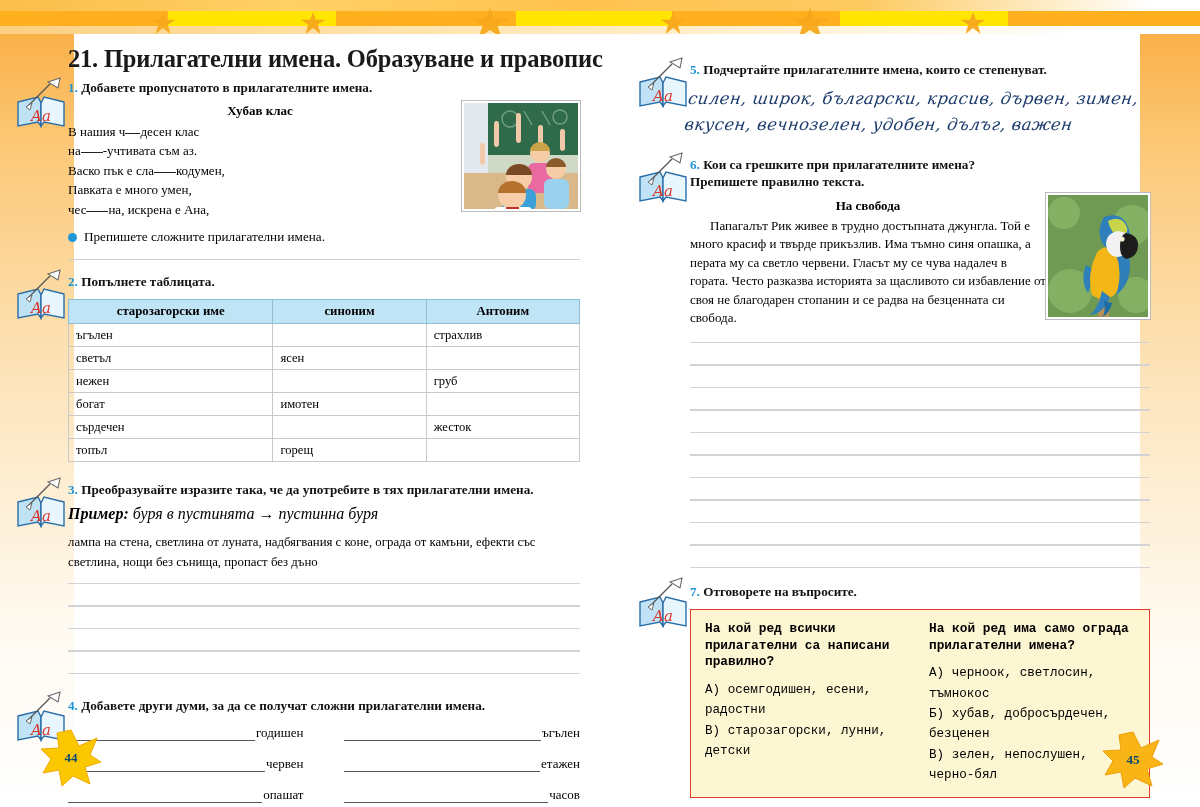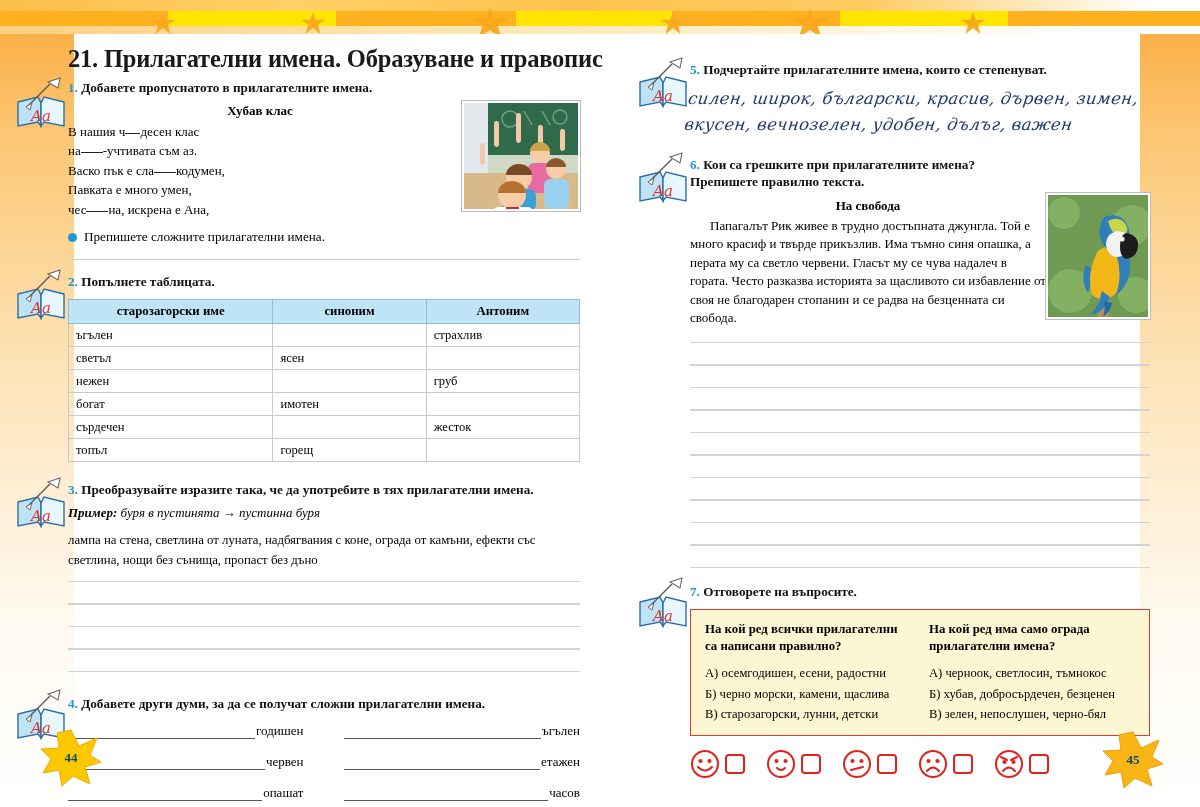--- a/index.html
+++ b/index.html
@@ -73,21 +73,21 @@
   table.tbl { border-collapse:collapse; width:100%; font-size:12.6px; margin-top:8px; }
   table.tbl th {
     background:#bfe4f5; border:1px solid #8fbfd4; padding:4px 6px;
     font-weight:bold; font-size:12.8px; text-align:center;
   }
   table.tbl td { border:1px solid #c9c9c9; padding:3.5px 7px; height:21px; }
   table.tbl td.c1 { width:40%; }
   table.tbl td.c2 { width:30%; }
   table.tbl td.c3 { width:30%; }
 
-  .example { font-size:13px; margin-top:6px; }
+  .example { font-size:16px; margin-top:6px; }
   .example b { font-style:italic; }
   .example i { font-style:italic; }
   .plain { font-size:12.8px; line-height:1.55; margin-top:10px; }
 
   .rules { margin-top:10px; }
   .rule { height:1.5px; background:#d3d3d7; margin-bottom:21px; }
   .rule:last-child { margin-bottom:0; }
 
   
   .words4 { margin-top:10px; }
@@ -104,21 +104,21 @@
     transform:skewX(-8deg); transform-origin:left top;
   }
 
   
   .story-title { text-align:center; font-weight:bold; font-size:13px; margin:7px 0 3px 0; }
   .story { font-size:13px; line-height:1.42; text-indent:20px; }
 
   
   .qbox {
     margin-top:8px; border:1.6px solid #e23b2e; background:#fdf6d2;
-    padding:11px 14px; display:flex; gap:18px;
+    padding:11px 14px; display:flex; gap:18px;font-family:Liberation Mono, monospace;
   }
   .qcol { flex:1 1 0; }
   .qtitle { font-size:12.8px; font-weight:bold; line-height:1.3; margin-bottom:9px; }
   .qopt { font-size:12.6px; line-height:1.62; }
 
   
   .smileys { display:flex; gap:21px; margin-top:13px; align-items:center; }
   .smi { display:flex; align-items:center; gap:5px; }
   .smi svg { display:block; }
 
@@ -465,21 +465,20 @@
       </div>
       <div class="ex-head">
         <span class="ex-num">7.</span>
         <span>Отговорете на въпросите.</span>
       </div>
 
       <div class="qbox">
         <div class="qcol">
           <div class="qtitle">На кой ред всички прилагателни са написани правилно?</div>
           <div class="qopt">А) осемгодишен, есени, радостни</div>
-          <div class="qopt">Б) черно морски, камени, щаслива</div>
           <div class="qopt">В) старозагорски, лунни, детски</div>
         </div>
         <div class="qcol">
           <div class="qtitle">На кой ред има само ограда прилагателни имена?</div>
           <div class="qopt">А) черноок, светлосин, тъмнокос</div>
           <div class="qopt">Б) хубав, добросърдечен, безценен</div>
           <div class="qopt">В) зелен, непослушен, черно-бял</div>
         </div>
       </div>
 

